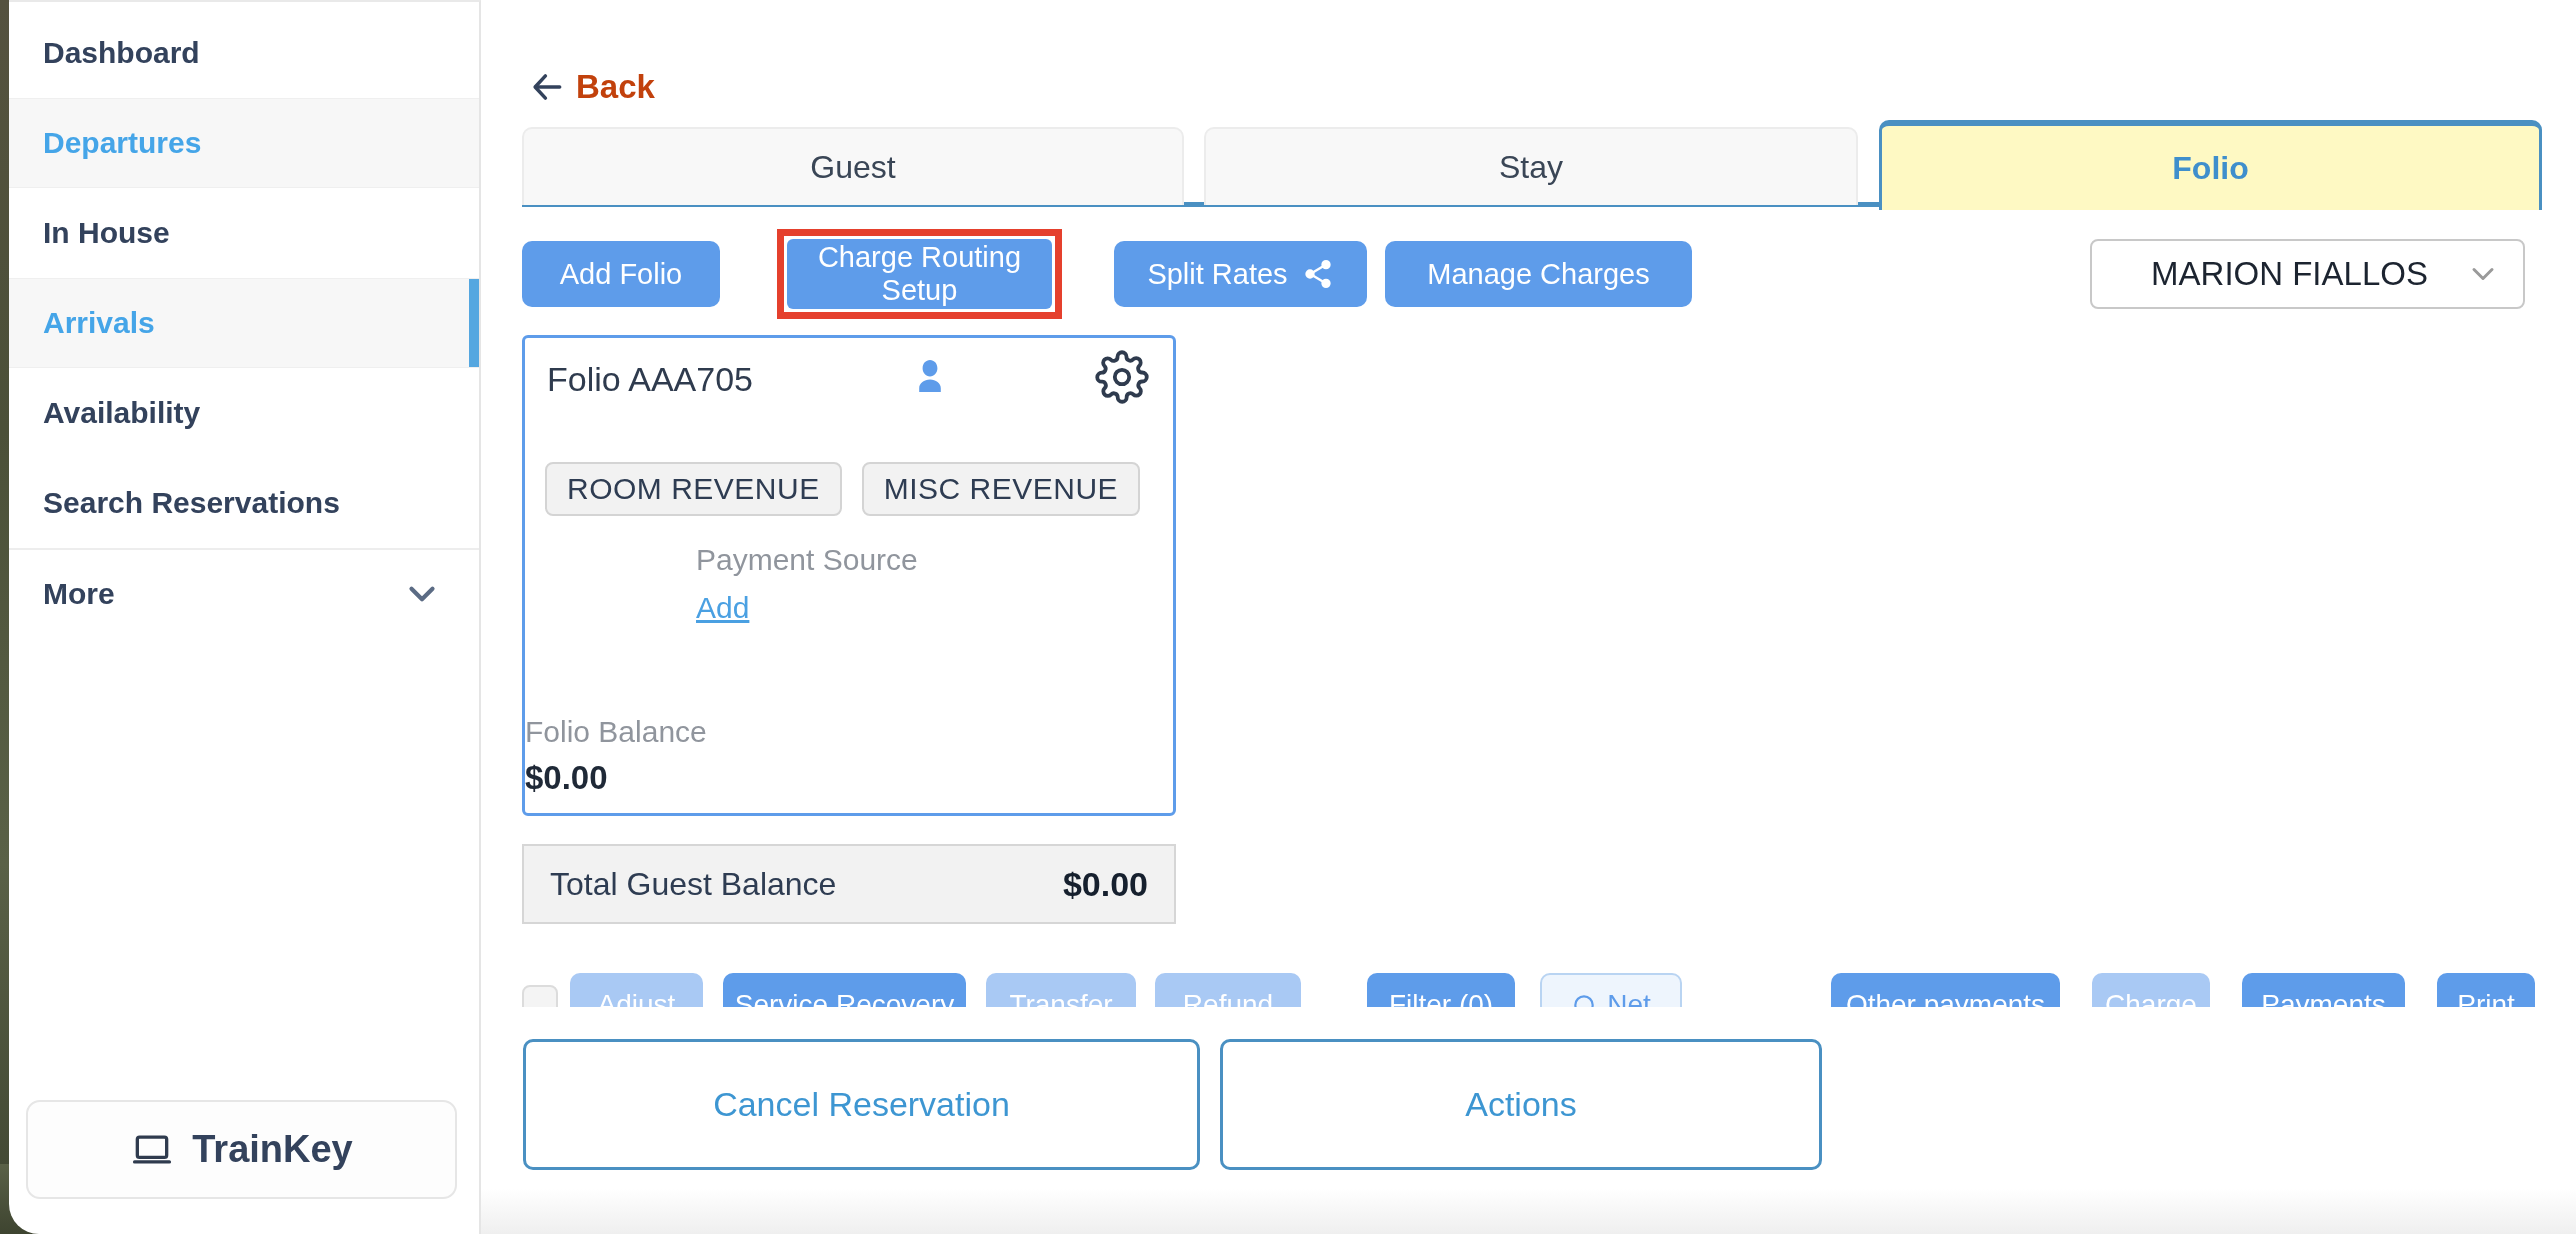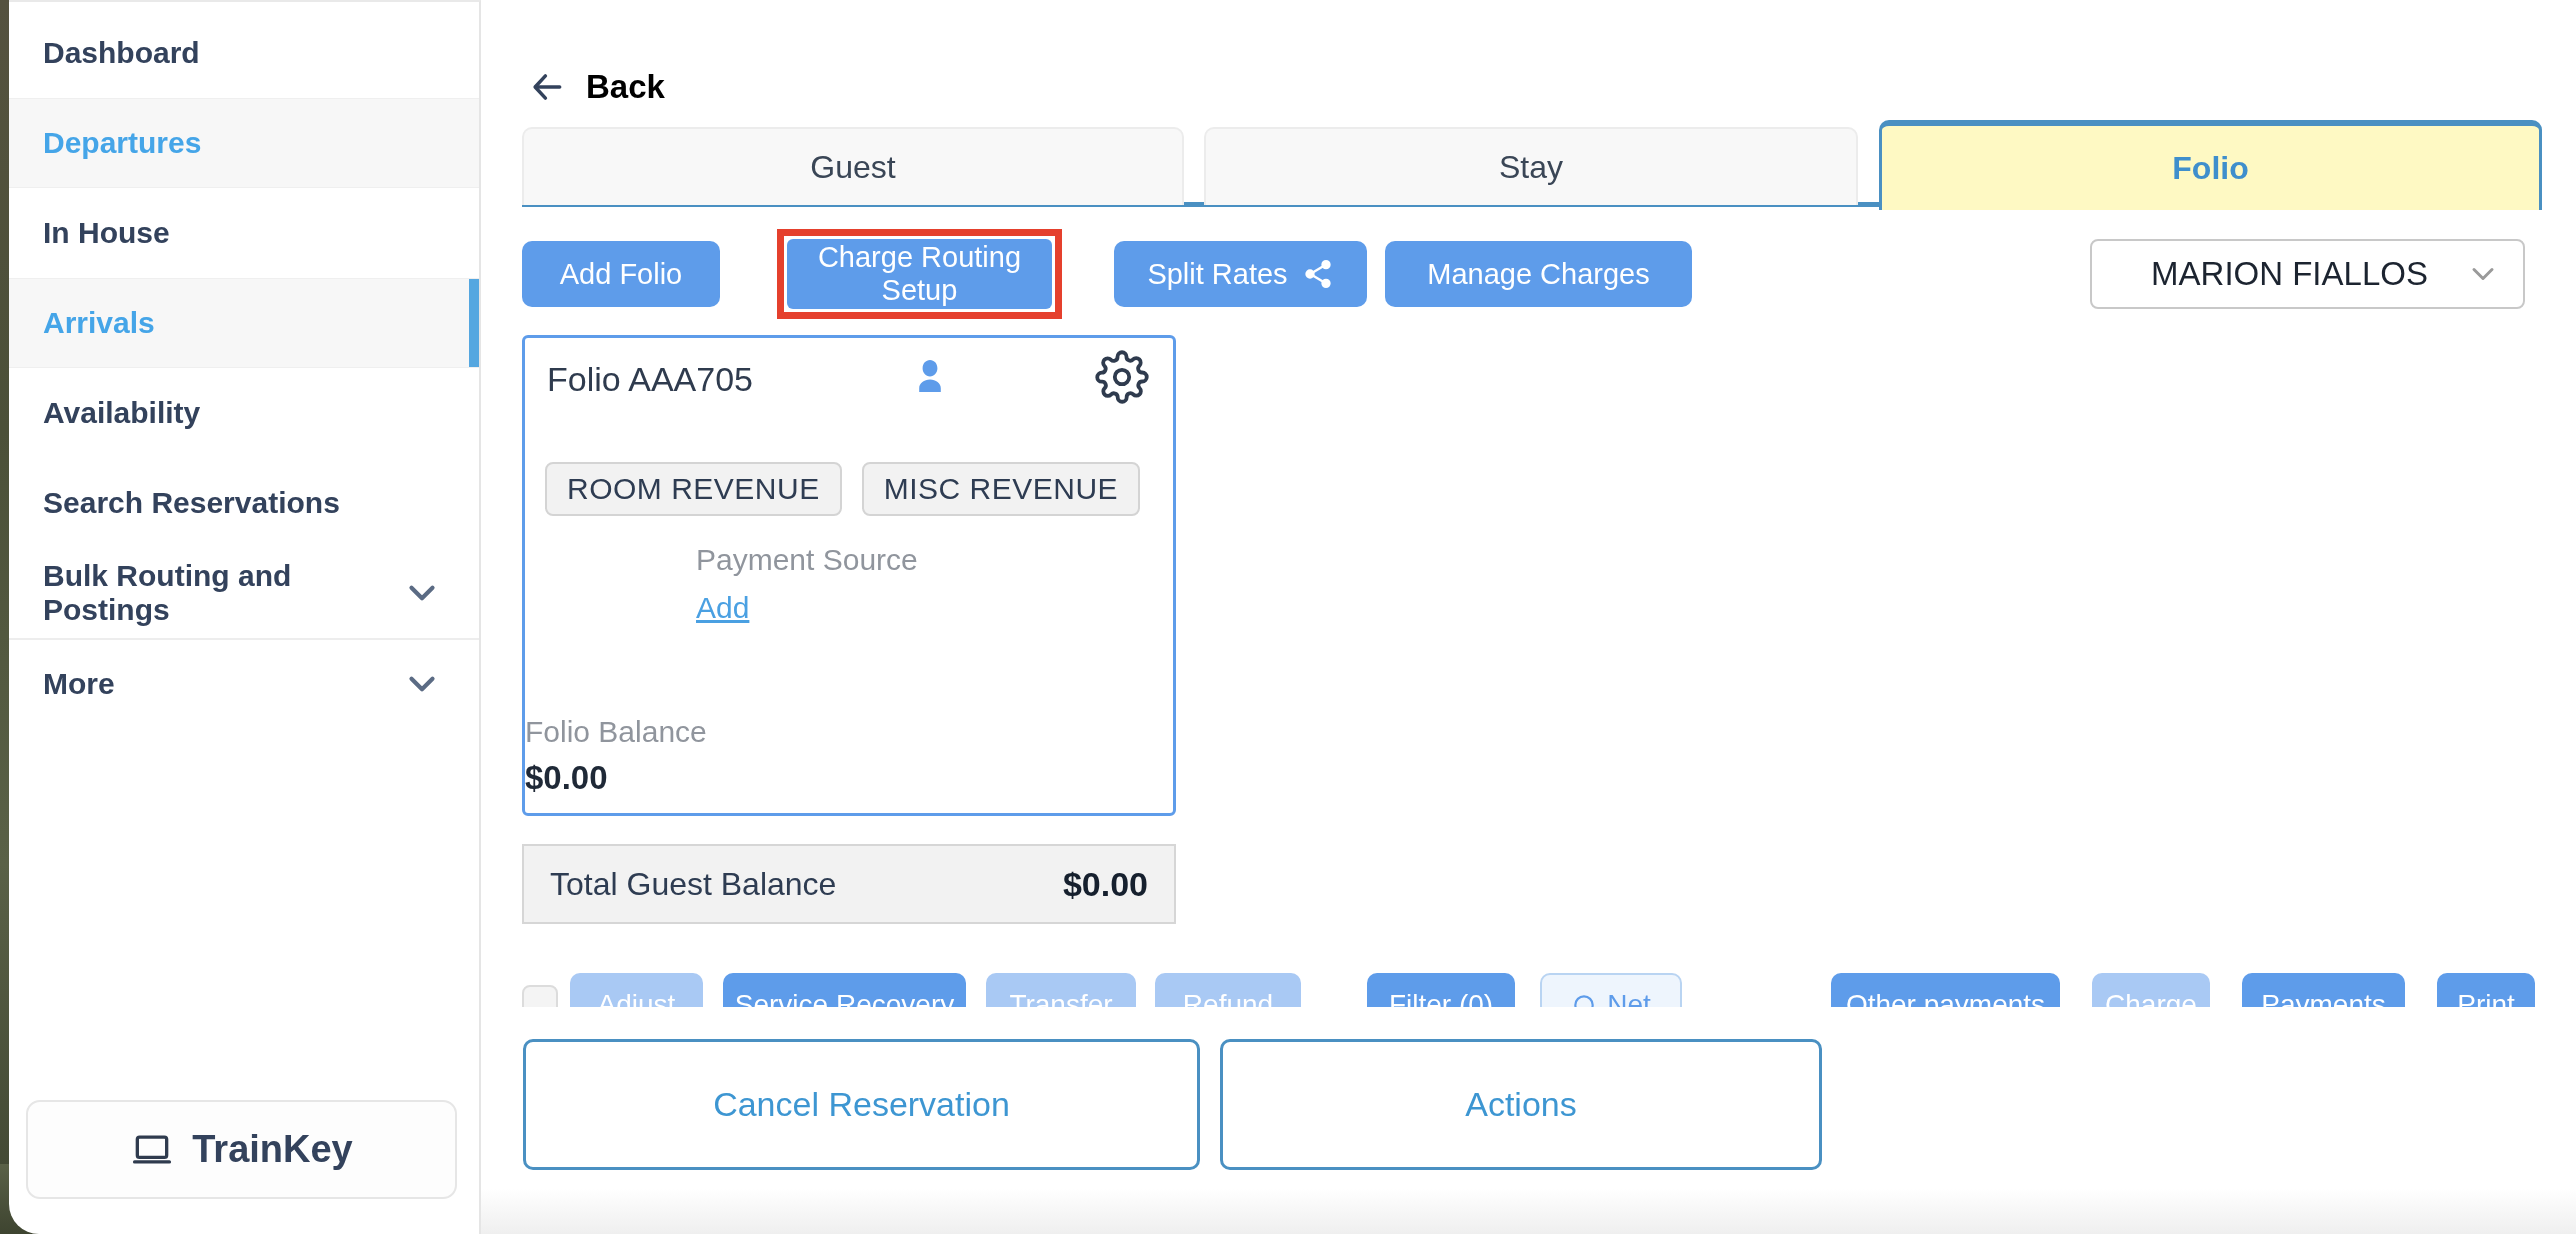--- a/index.html
+++ b/index.html
@@ -25,21 +25,21 @@
   .nav-item.divider-top { border-top:2px solid #ededed; }
   .chev { margin-left:auto; margin-right:36px; display:flex; align-items:center; }
 
   .trainkey { position:absolute; left:17px; top:1098px; width:431px; height:99px;
     border:2px solid #e6e6e6; border-radius:14px; background:#fdfdfd;
     display:flex; align-items:center; justify-content:center; gap:18px;
     font-size:38px; font-weight:700; color:#33425c; cursor:pointer; }
 
   
   .back { position:absolute; left:528px; top:64px; height:46px; display:flex;
-    align-items:center; gap:20px; font-size:33px; font-weight:600; color:#000000; cursor:pointer; }
+    align-items:center; gap:10px; font-size:33px; font-weight:600; color:#c2410c; cursor:pointer; }
 
   
   .tab-underline { position:absolute; left:522px; top:202px; width:1357px; height:5px; background:#4a90c2; z-index:1; }
   .tab { position:absolute; top:127px; height:78px; background:#f8f8f8;
     border:2px solid #ececec; border-bottom:none; border-radius:10px 10px 0 0;
     display:flex; align-items:center; justify-content:center;
     font-size:32px; color:#3a4656; cursor:pointer; z-index:1; }
   .tab.guest { left:522px; width:662px; }
   .tab.stay  { left:1204px; width:654px; }
   .tab.folio { left:1879px; top:120px; width:663px; height:90px; background:#fef9c3;
@@ -134,28 +134,20 @@
       <div class="nav-item hl">
         <span>Arrivals</span>
         <span class="bar"></span>
       </div>
       <div class="nav-item">
         <span>Availability</span>
       </div>
       <div class="nav-item">
         <span>Search Reservations</span>
       </div>
-      <div class="nav-item">
-        <span>Bulk Routing and Postings</span>
-        <span class="chev">
-          <svg width="42" height="42" viewBox="0 0 24 24" fill="none" stroke="#5b6b84" stroke-width="2.4" stroke-linecap="round" stroke-linejoin="round">
-              <polyline points="6 9 12 15 18 9"></polyline>
-            </svg>
-        </span>
-      </div>
       <div class="nav-item divider-top">
         <span>More</span>
         <span class="chev">
           <svg width="42" height="42" viewBox="0 0 24 24" fill="none" stroke="#5b6b84" stroke-width="2.4" stroke-linecap="round" stroke-linejoin="round">
               <polyline points="6 9 12 15 18 9"></polyline>
             </svg>
         </span>
       </div>
     </div>
 

